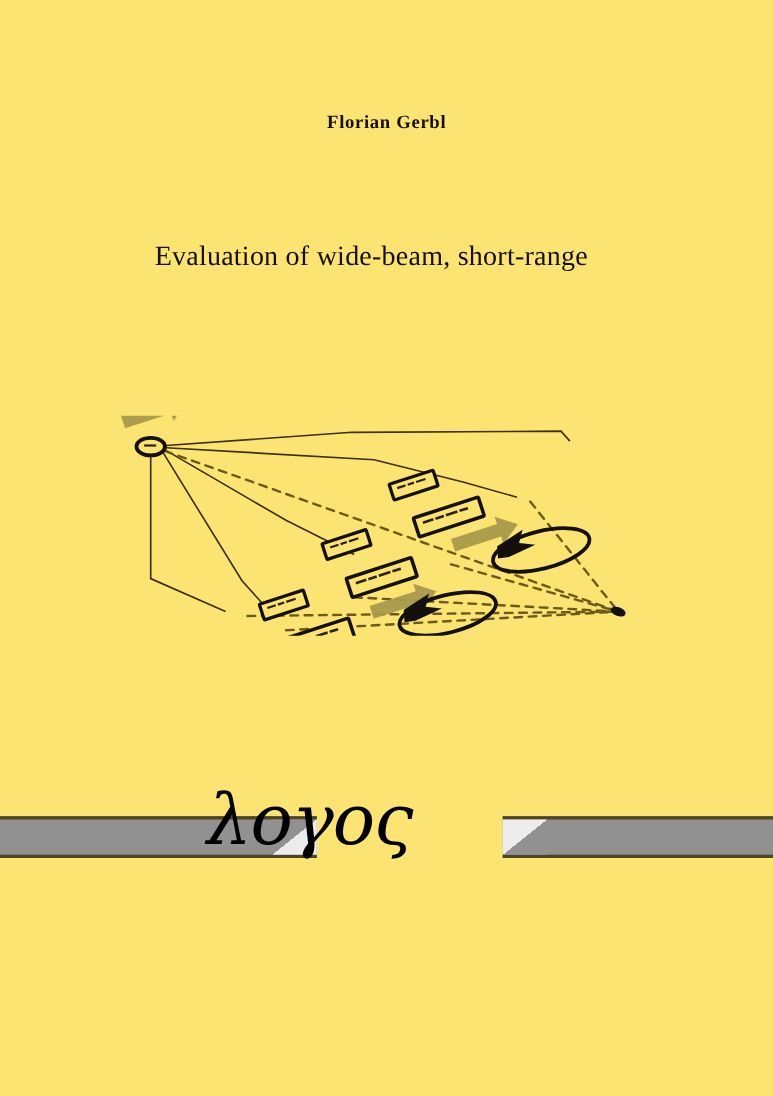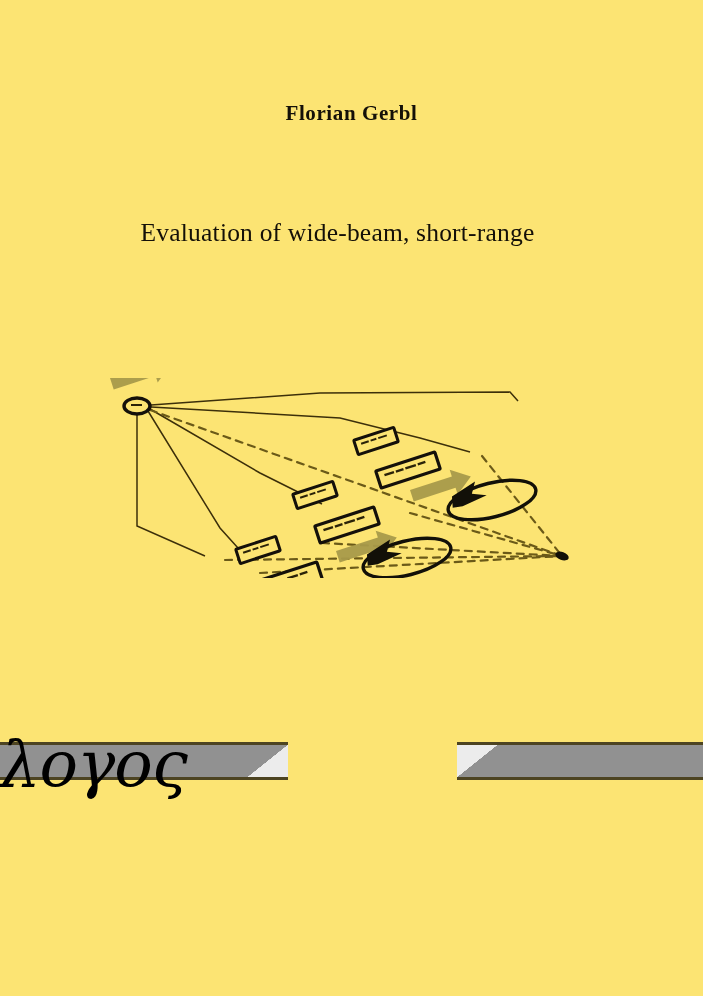--- a/index.html
+++ b/index.html
@@ -22,21 +22,21 @@
   }
 
   
   .author {
     position: absolute;
     top: 101px;
     left: 0;
     width: 703px;
     text-align: center;
     font-family: "Liberation Serif", serif;
-    font-size: 21px;
+    font-size: 17px;
     font-weight: bold;
     letter-spacing: 0.6px;
     color: #141008;
   }
 
   
   .title-block {
     position: absolute;
     top: 216px;
     left: 0;
@@ -105,28 +105,27 @@
     top: 0;
     bottom: 0;
     width: 40px;
     background: linear-gradient(to top left, #919191 49.4%, #ececec 49.6%);
   }
   .logos-word {
     position: absolute;
     left: 0;
     top: 714px;
     width: 563px;
-    text-align: left;
+    text-align: center;
     font-family: "DejaVu Serif", serif;
     font-style: italic;
     font-size: 64px;
     line-height: 64px;
     color: #000000;
     letter-spacing: -1px;
-    margin-top: 18px;
   }
 </style>
 </head>
 <body>
 
 <div class="cover">
 
   <div class="author">Florian Gerbl</div>
 
   <div class="title-block">

